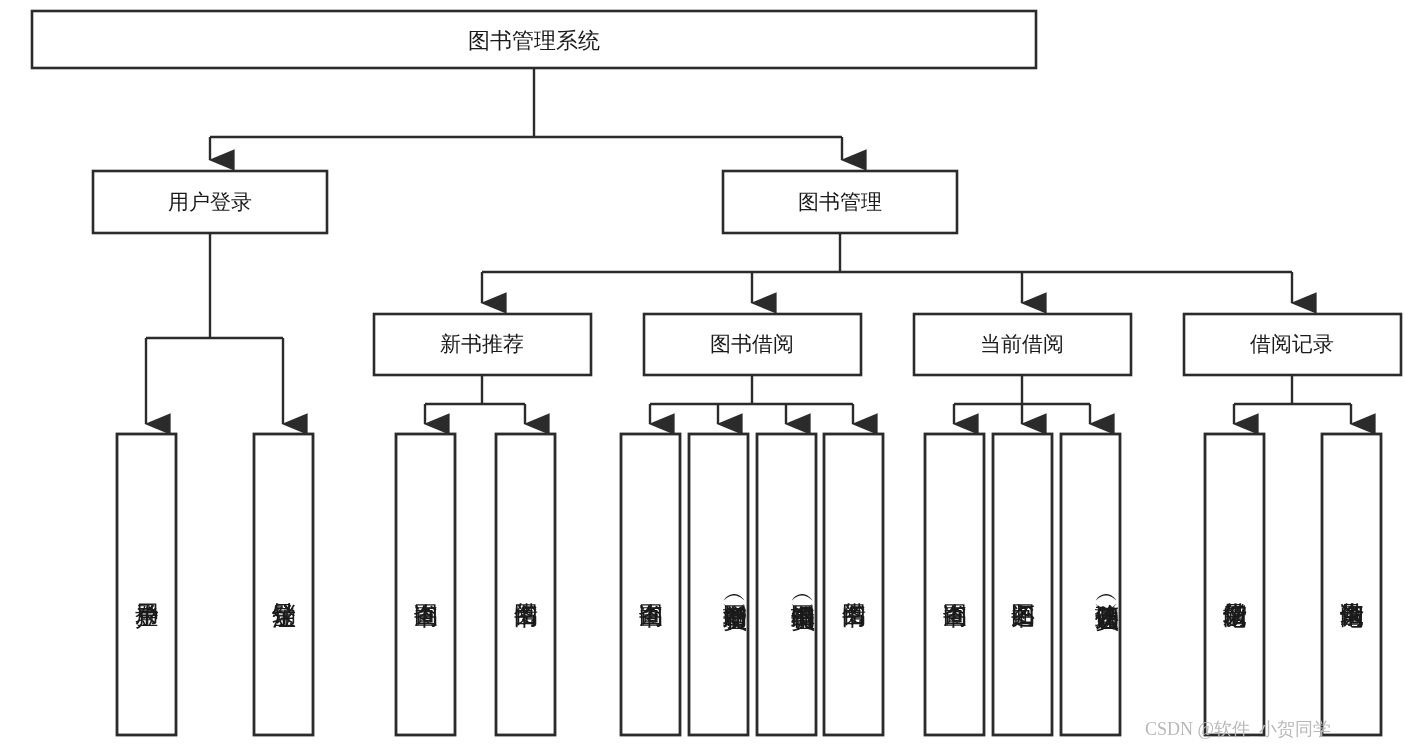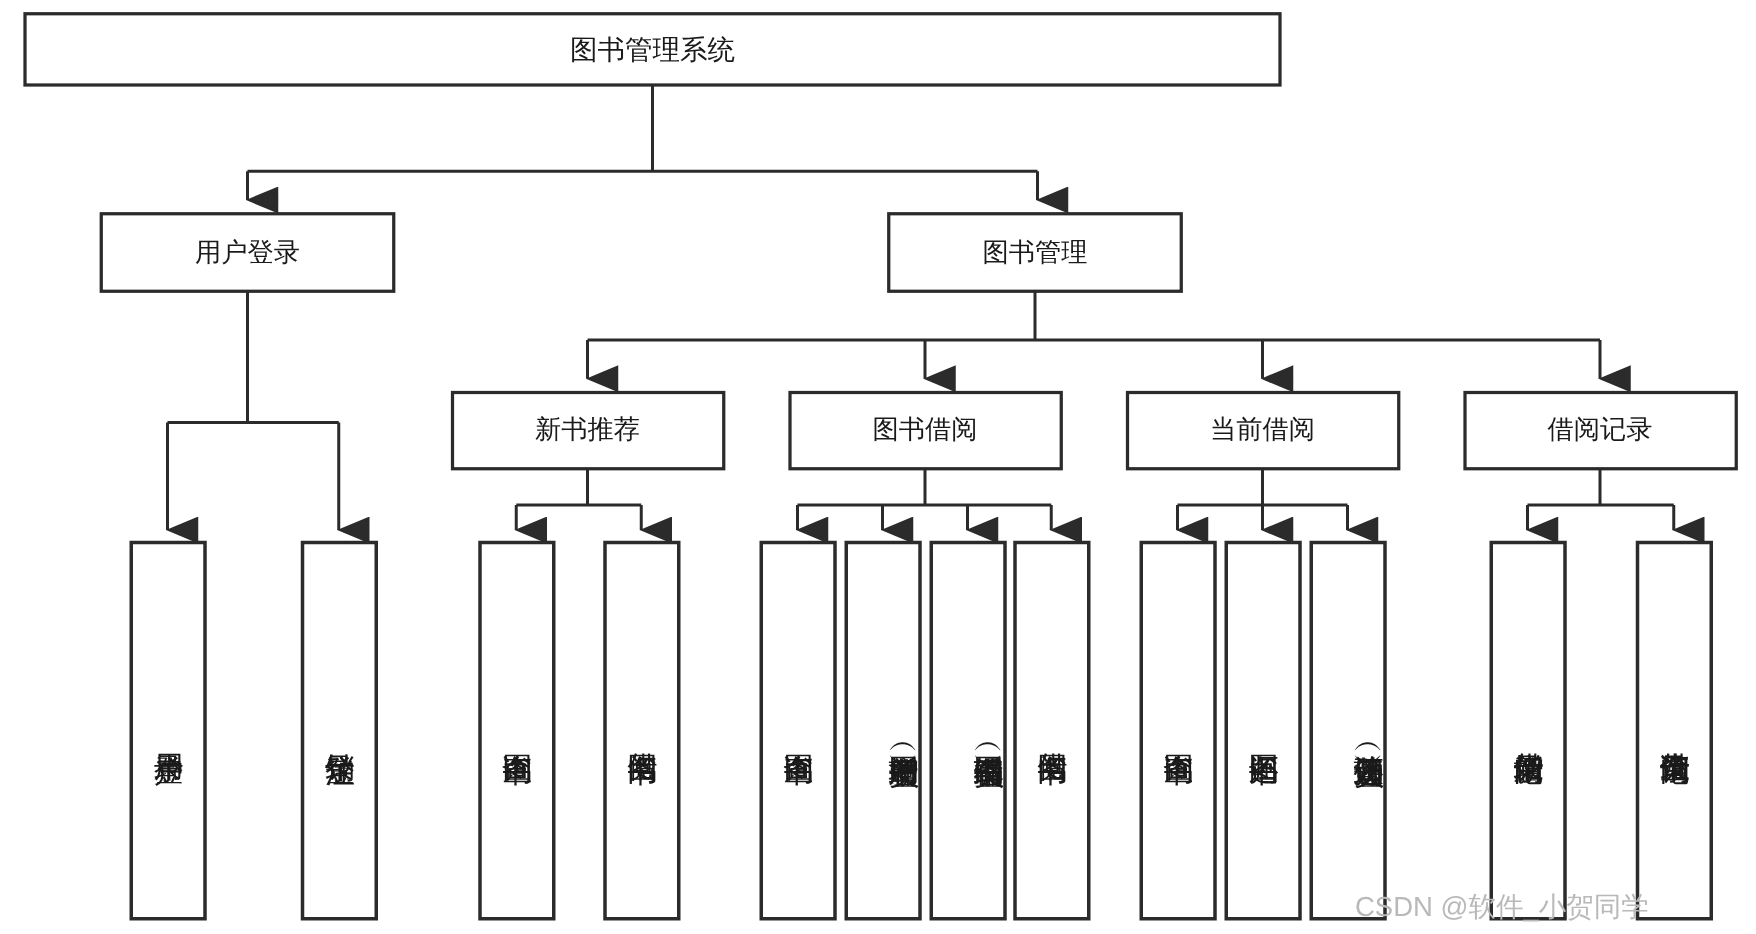--- a/index.html
+++ b/index.html
@@ -10,20 +10,21 @@
   body {
     width: 1405px;
     height: 747px;
     font-family: "DejaVu Sans", "Liberation Sans", sans-serif;
     overflow: hidden;
   }
   #diagram-root {
     position: relative;
     width: 1327px;
     height: 747px;
+    margin-left: 12px;
   }
   svg#flow {
     position: absolute;
     top: 0;
     left: 0;
     width: 1405px;
     height: 747px;
   }
   .node-box {
     fill: #ffffff;
@@ -67,22 +68,22 @@
     align-items: center;
     justify-content: center;
     white-space: nowrap;
     letter-spacing: 0.5px;
     user-select: none;
   }
   .watermark {
     position: absolute;
     right: 8px;
     bottom: 6px;
-    font-family: Liberation Sans, sans-serif;
-    font-size: 22px;
+    font-family: Liberation Serif, serif;
+    font-size: 18px;
     color: #b9b9b9;
     white-space: nowrap;
     user-select: none;
   }
 </style>
 </head>
 <body>
 
 <div id="diagram-root">
 

